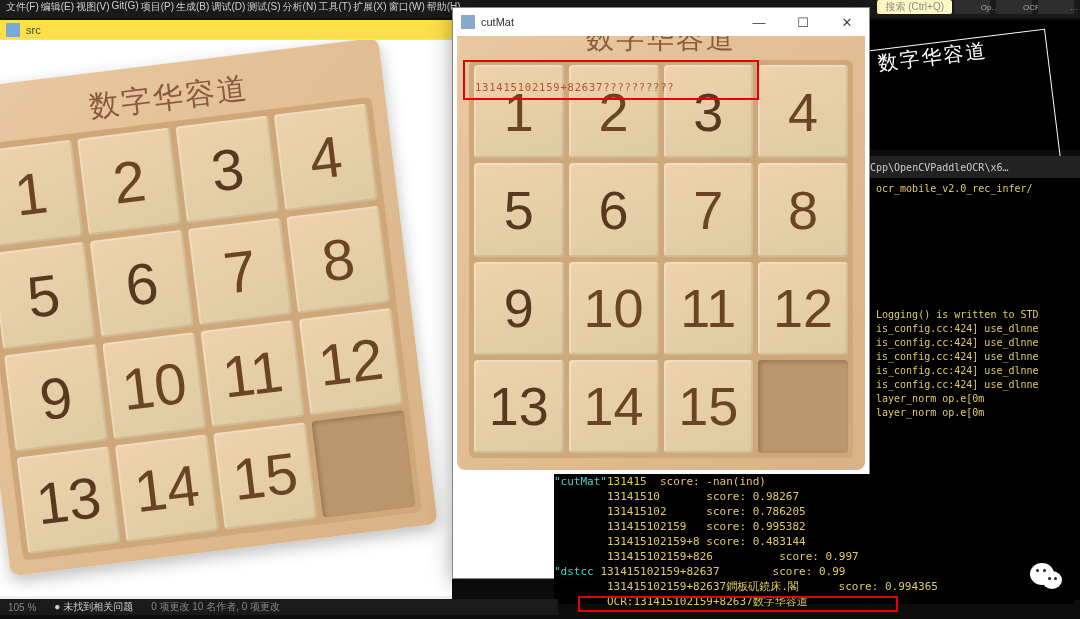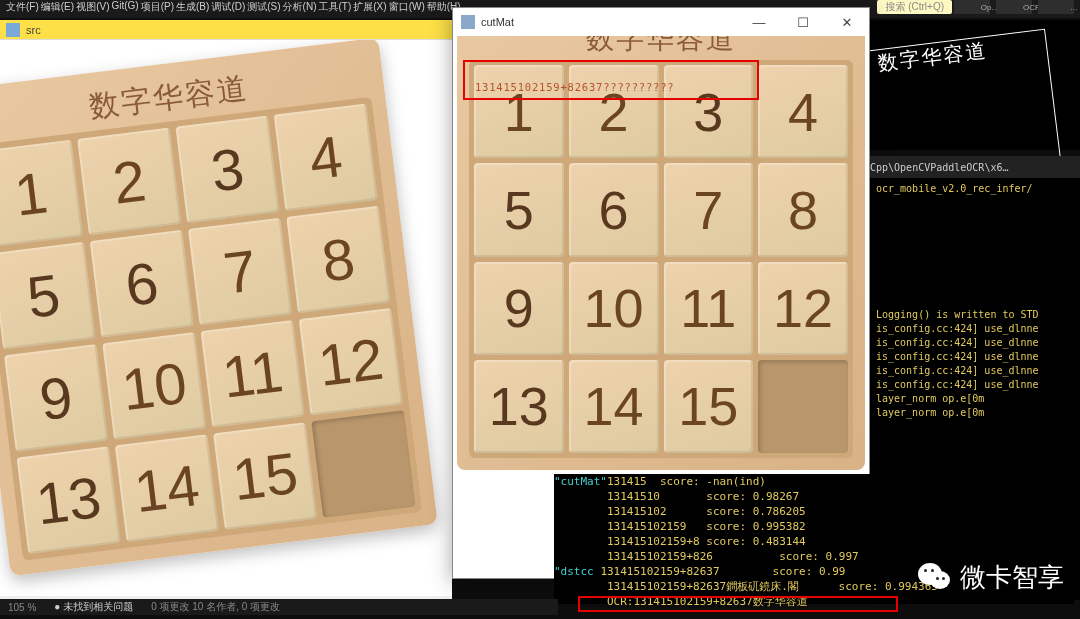--- a/index.html
+++ b/index.html
@@ -352,14 +352,13 @@
 
 <div class="watermark">
   <div class="wechat-icon">
     <div class="b1"></div>
       <div class="b2"></div>
     <div class="e" style="top:10px;left:8px"></div>
     <div class="e" style="top:10px;left:15px"></div>
     <div class="e" style="top:18px;left:20px"></div>
     <div class="e" style="top:18px;left:26px"></div>
   </div>
-  <span>微卡智享</span>
 </div>
 
 </body></html>

